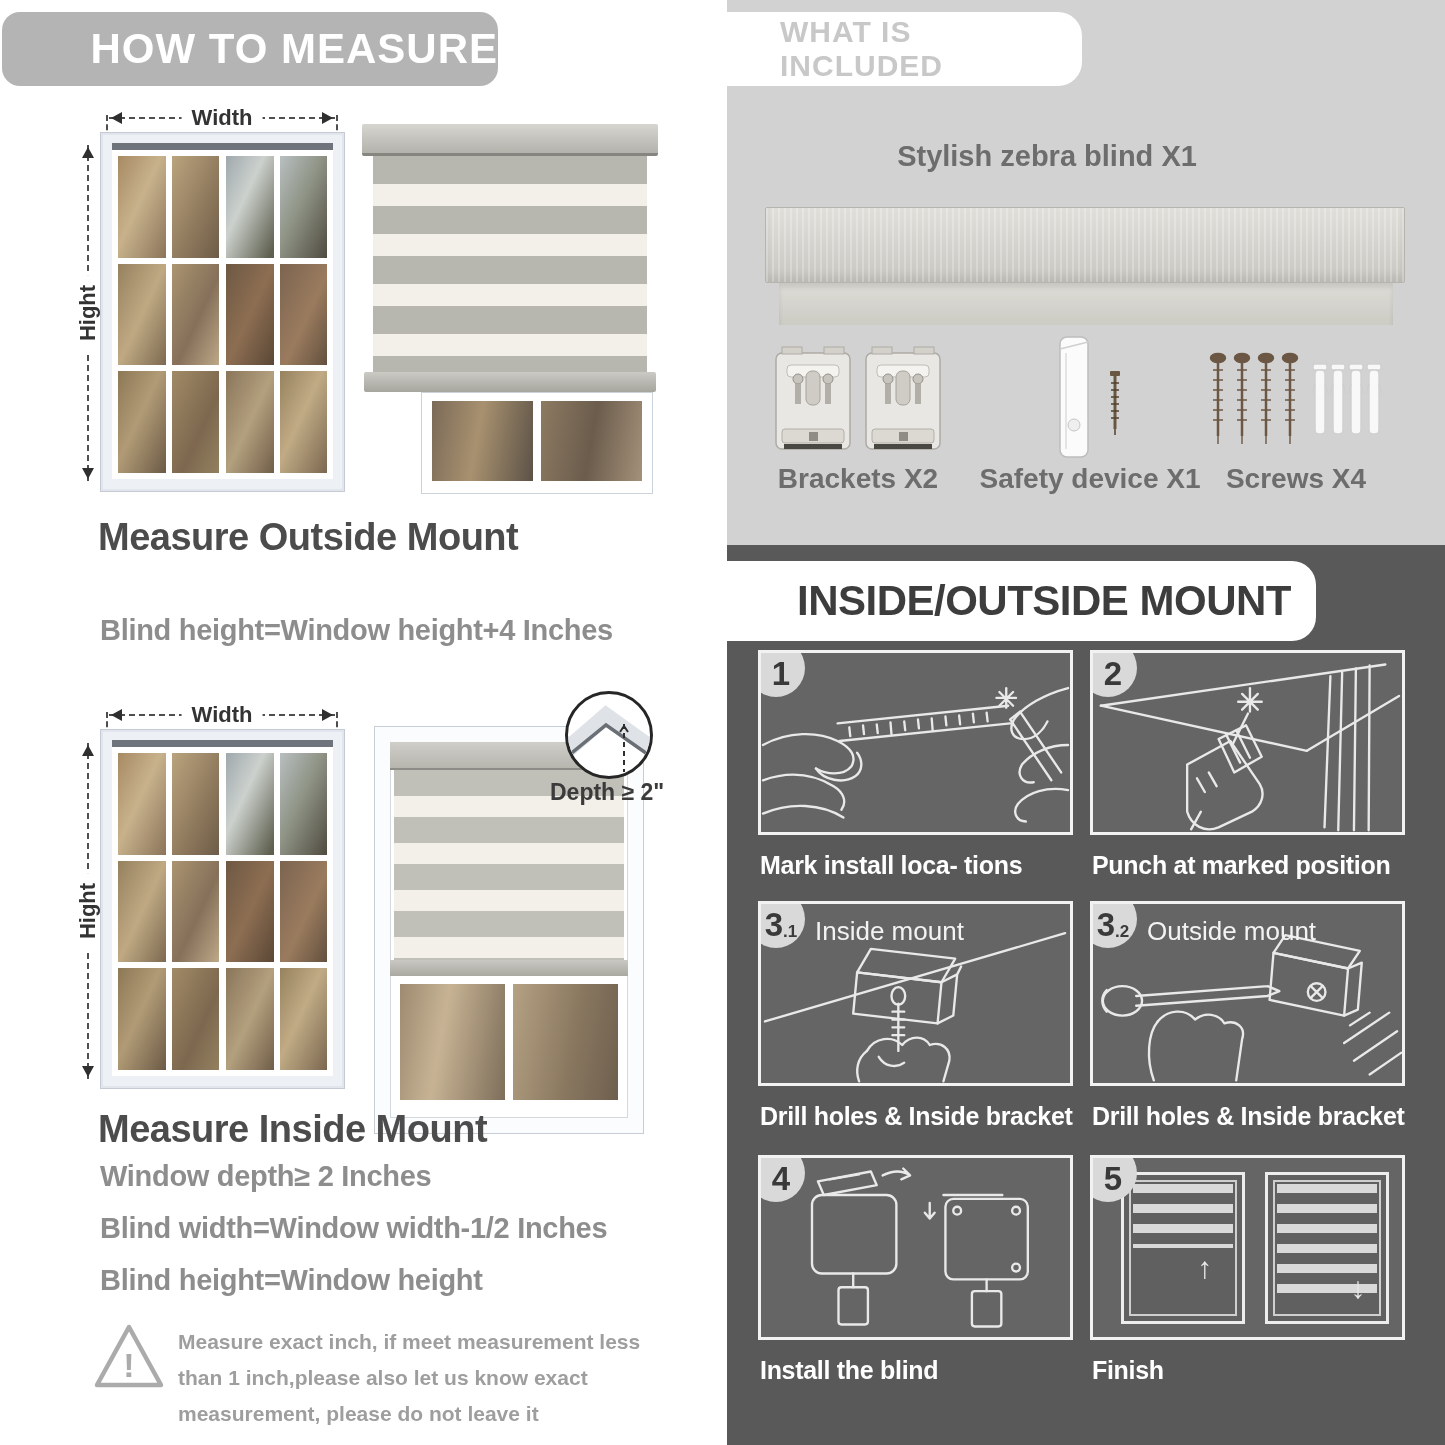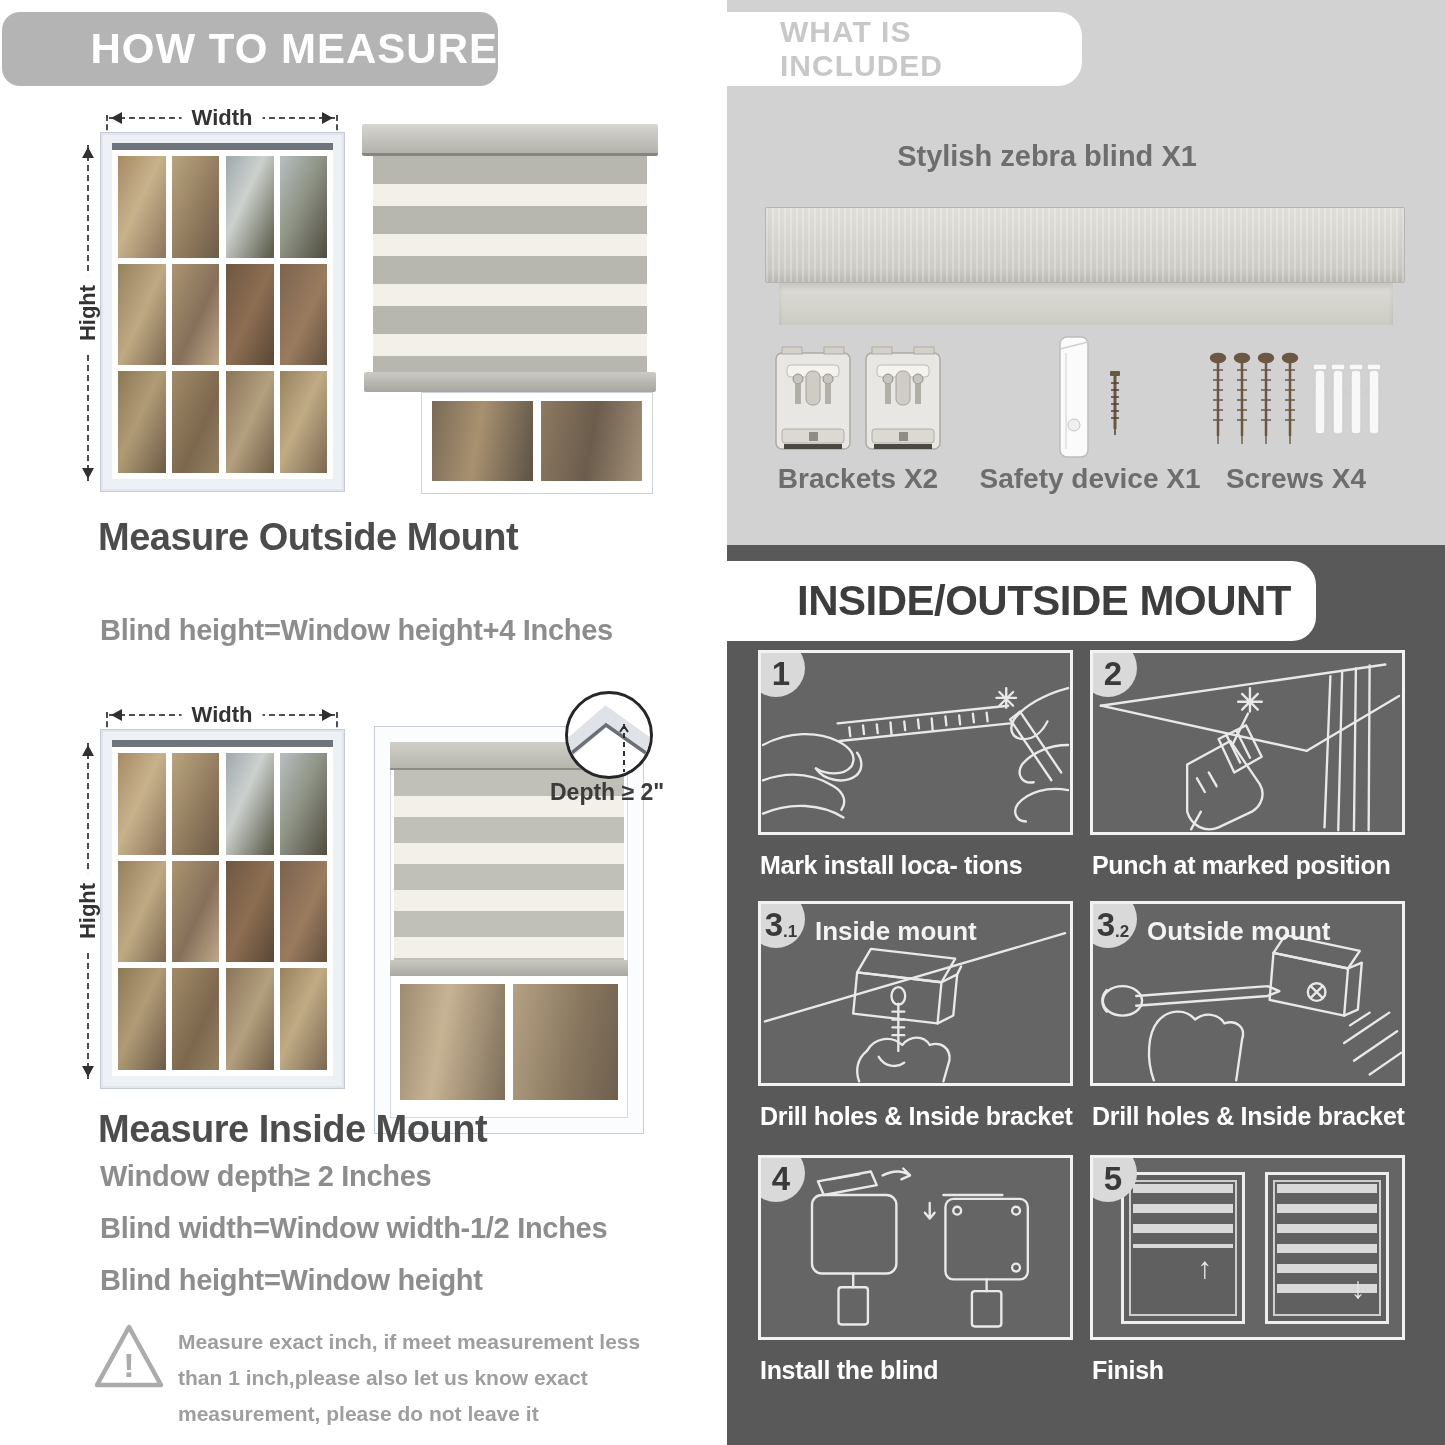--- a/index.html
+++ b/index.html
@@ -120,21 +120,21 @@
   .mount-banner span { color:#3d3d3d; font-size:42px; font-weight:bold; letter-spacing:-0.5px; }
 
   .panel { position:absolute; width:315px; height:185px; border:3px solid #f2f2f2;
     background:#656565; overflow:hidden; }
   .panel svg.art { position:absolute; inset:0; width:100%; height:100%; }
   .badge { position:absolute; left:-14px; top:-14px; width:58px; height:58px; border-radius:50%;
     background:#d9d9d9; display:flex; align-items:center; justify-content:center;
     padding-left:10px; padding-top:10px; }
   .badge .bnum { font-size:33px; font-weight:bold; color:#3a3a3a; line-height:1; }
   .badge .bsub { font-size:17px; font-weight:bold; color:#3a3a3a; margin-top:14px; line-height:1; }
-  .ptitle { position:absolute; left:54px; top:12px; color:#f3f3f3; font-size:26px; font-weight:bold;
+  .ptitle { position:absolute; left:54px; top:12px; color:#f3f3f3; font-size:26px; font-weight:normal;
     white-space:nowrap;text-align:center; }
   .caption { position:absolute; color:#fff; font-size:25px; font-weight:bold;
     letter-spacing:-0.3px; white-space:nowrap; }
 
   .p5win { position:absolute; border:3px solid #ededed; background:#606060;
     box-shadow:inset 0 0 0 5px #606060, inset 0 0 0 7px #cfcfcf; }
   .p5blind { position:absolute; left:9px; right:9px; top:9px;
     background:repeating-linear-gradient(to bottom,#d9d9d9 0 9px,#606060 9px 20px); }
   .p5arrow { position:absolute; color:#e8e8e8; font-size:30px; font-weight:bold; }
 </style>

